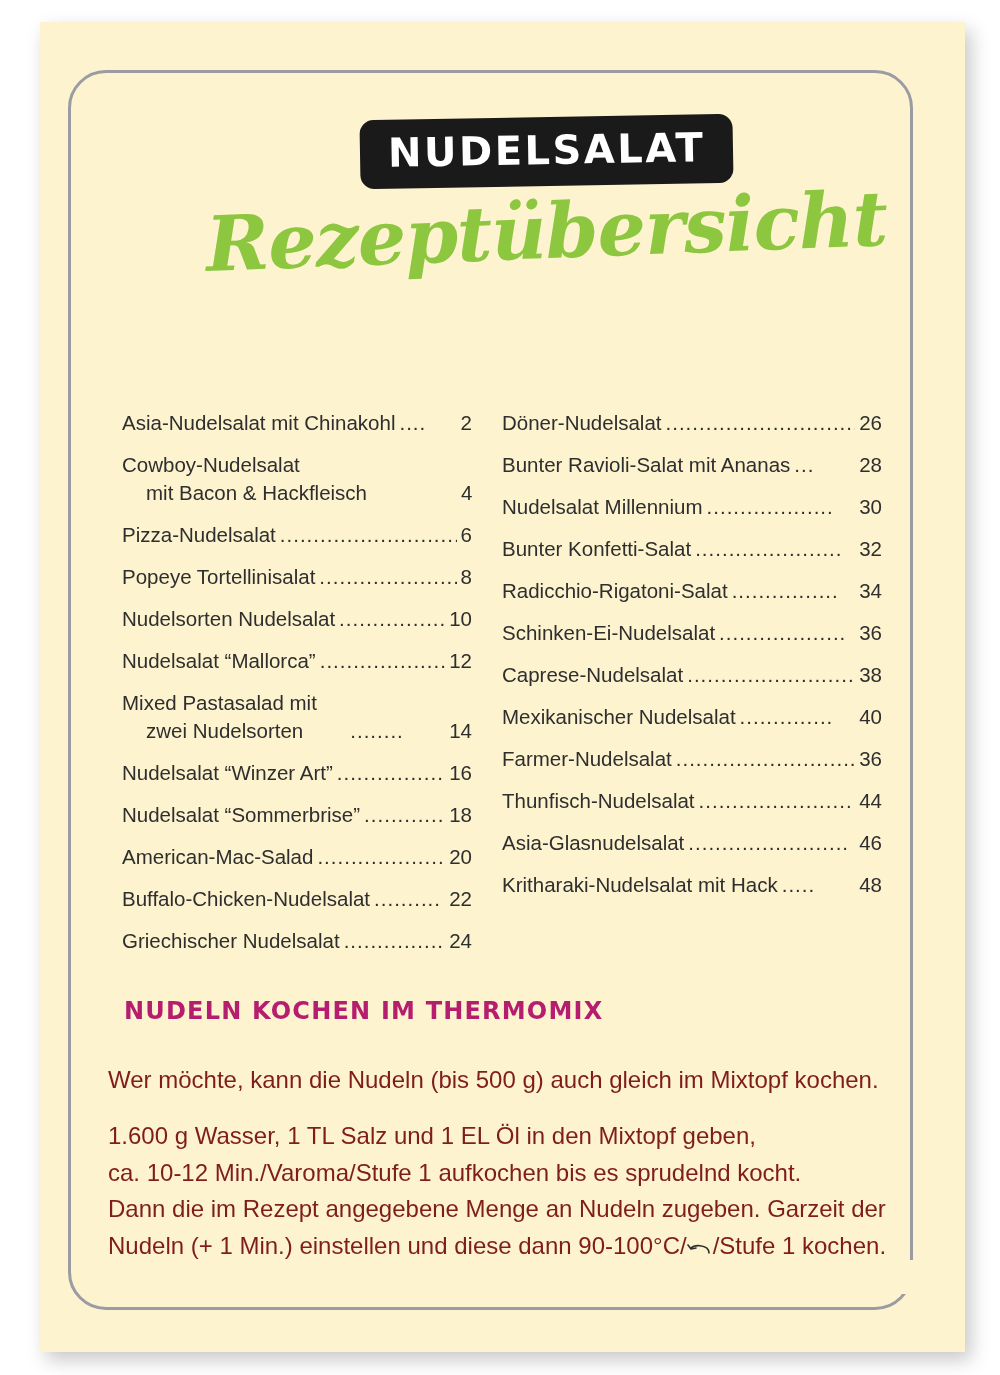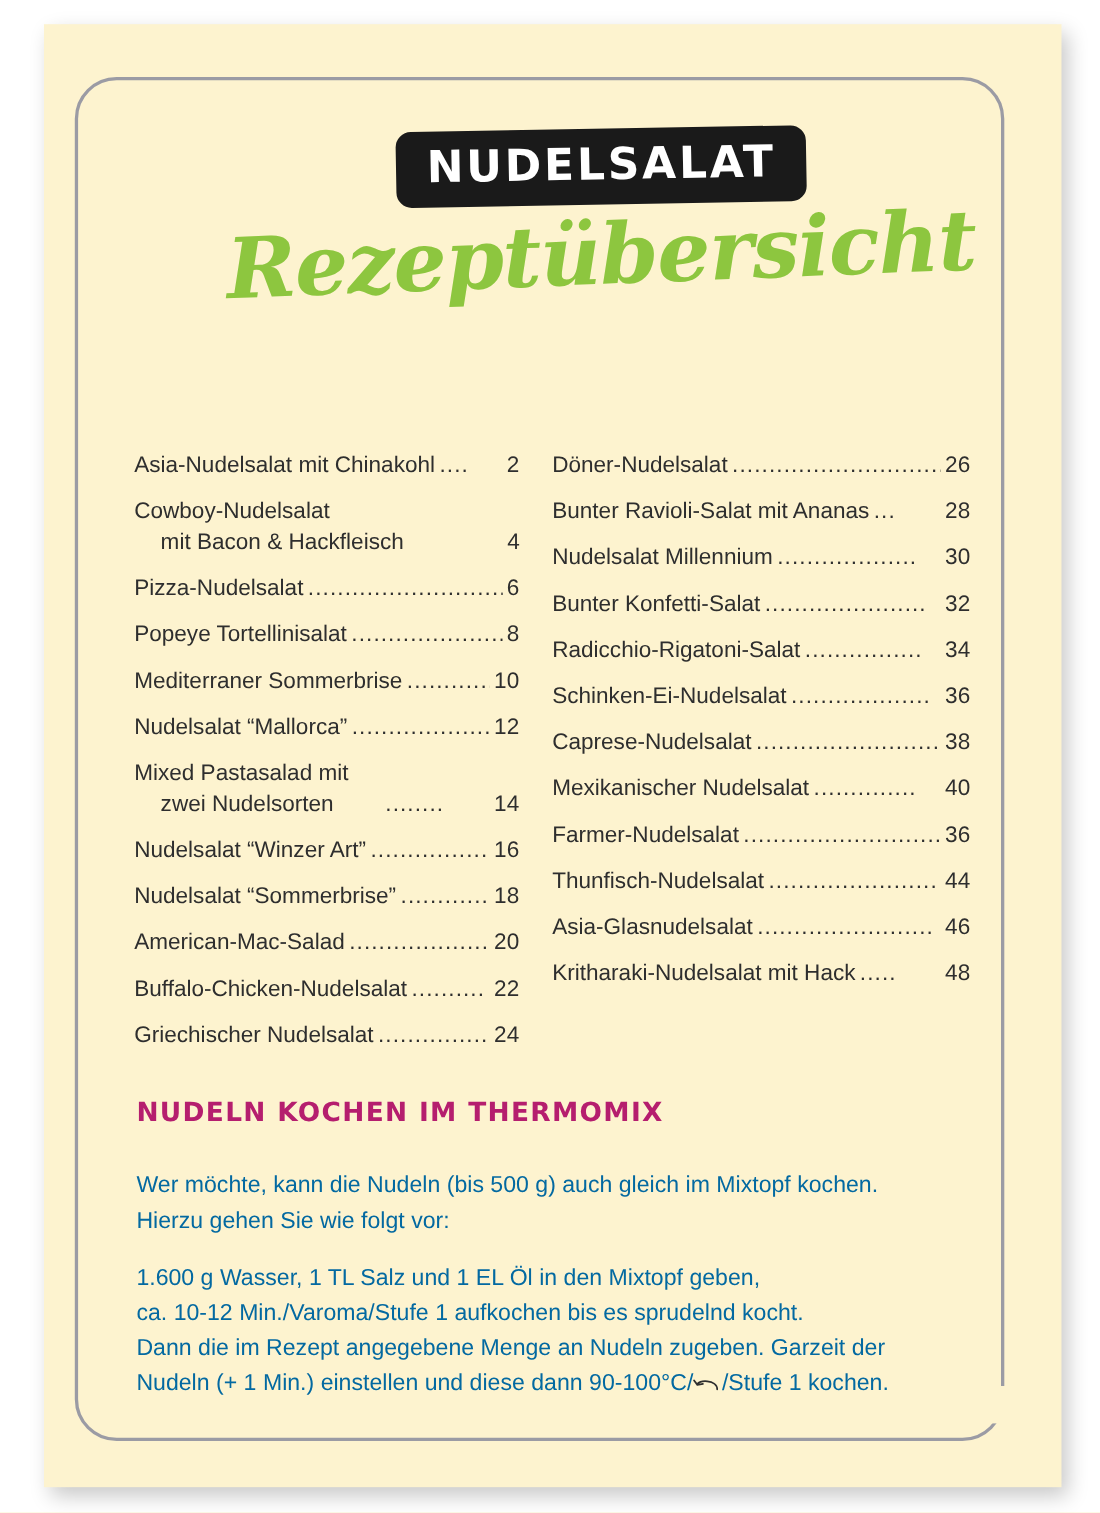--- a/index.html
+++ b/index.html
@@ -134,25 +134,25 @@
     left: 84px;
     top: 975px;
     color: #b51e6e;
     font-family: "DejaVu Sans", sans-serif;
     font-weight: bold;
     font-size: 24px;
     letter-spacing: 1.2px;
   }
   #body-text {
     position: absolute;
-    left: 84px;
+    left: 68px;
     top: 1040px;
     width: 780px;
-    color: #0369a1;
-    font-size: 21px;
+    color: #7f1d1d;
+    font-size: 24px;
     line-height: 1.52;
   }
   #body-text .para {
     margin-bottom: 20px;
   }
   #body-text .para:last-child {
     margin-bottom: 0;
   }
   .inline-icon {
     display: inline-block;
@@ -194,21 +194,21 @@
         <span class="toc-label">Pizza-Nudelsalat</span>
         <span class="toc-dots">................................</span>
         <span class="toc-page">6</span>
       </div>
       <div class="toc-row">
         <span class="toc-label">Popeye Tortellinisalat</span>
         <span class="toc-dots">.......................</span>
         <span class="toc-page">8</span>
       </div>
       <div class="toc-row">
-        <span class="toc-label">Mediterraner Sommerbrise</span>
+        <span class="toc-label">Nudelsorten Nudelsalat</span>
         <span class="toc-dots">................</span>
         <span class="toc-page">10</span>
       </div>
       <div class="toc-row">
         <span class="toc-label">Nudelsalat “Mallorca”</span>
         <span class="toc-dots">.......................</span>
         <span class="toc-page">12</span>
       </div>
       <div class="toc-row nodots">
         <span class="toc-label">Mixed Pastasalad mit</span>
@@ -307,21 +307,20 @@
         <span class="toc-page">48</span>
       </div>
     </div>
   </div>
 
   <div id="section-heading">NUDELN KOCHEN IM THERMOMIX</div>
 
   <div id="body-text">
     <div class="para">
       <div>Wer möchte, kann die Nudeln (bis 500 g) auch gleich im Mixtopf kochen.</div>
-      <div>Hierzu gehen Sie wie folgt vor:</div>
     </div>
     <div class="para">
       <div>1.600 g Wasser, 1 TL Salz und 1 EL Öl in den Mixtopf geben,</div>
       <div>ca. 10-12 Min./Varoma/Stufe 1 aufkochen bis es sprudelnd kocht.</div>
       <div>Dann die im Rezept angegebene Menge an Nudeln zugeben. Garzeit der</div>
       <div>
         <span>Nudeln (+ 1 Min.) einstellen und diese dann 90-100°C/</span><span class="inline-icon"><svg width="26" height="17" viewBox="0 0 26 17">
               <path d="M22 13 C22 4, 4 4, 4 9 M4 9 L1 5 M4 9 L9 8" fill="none" stroke="#2e2e2e" stroke-width="1.6" stroke-linecap="round"></path>
             </svg></span><span>/Stufe 1 kochen.</span>
       </div>

